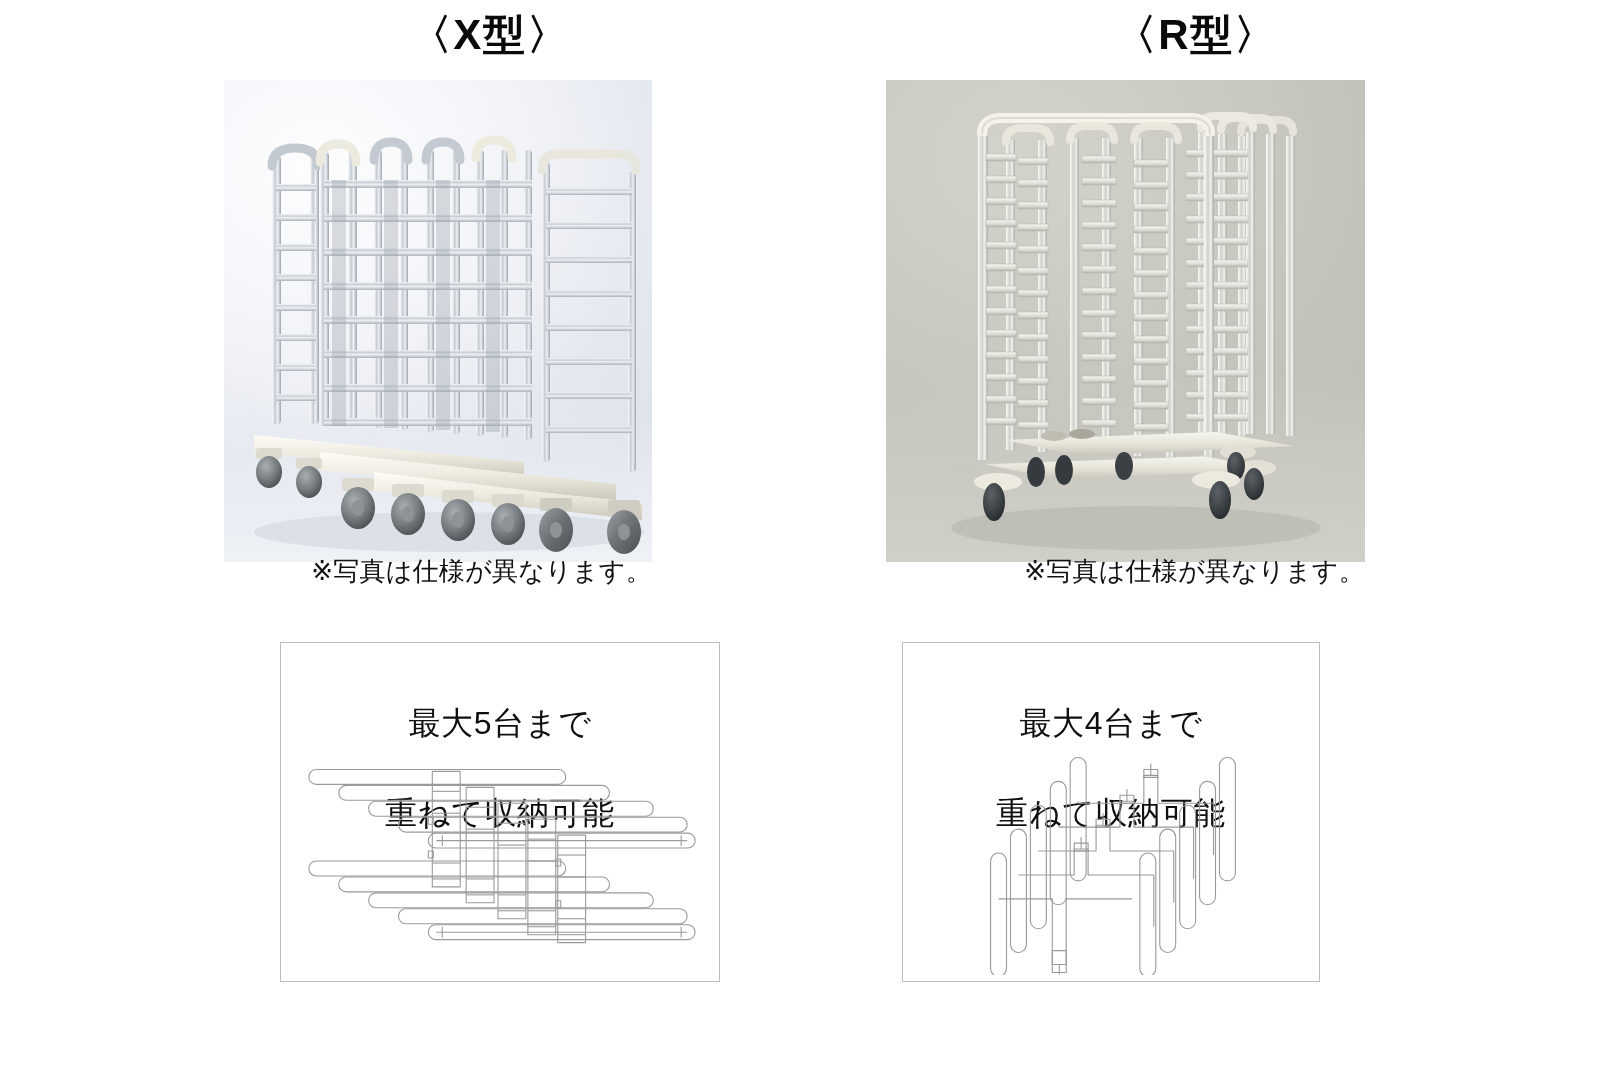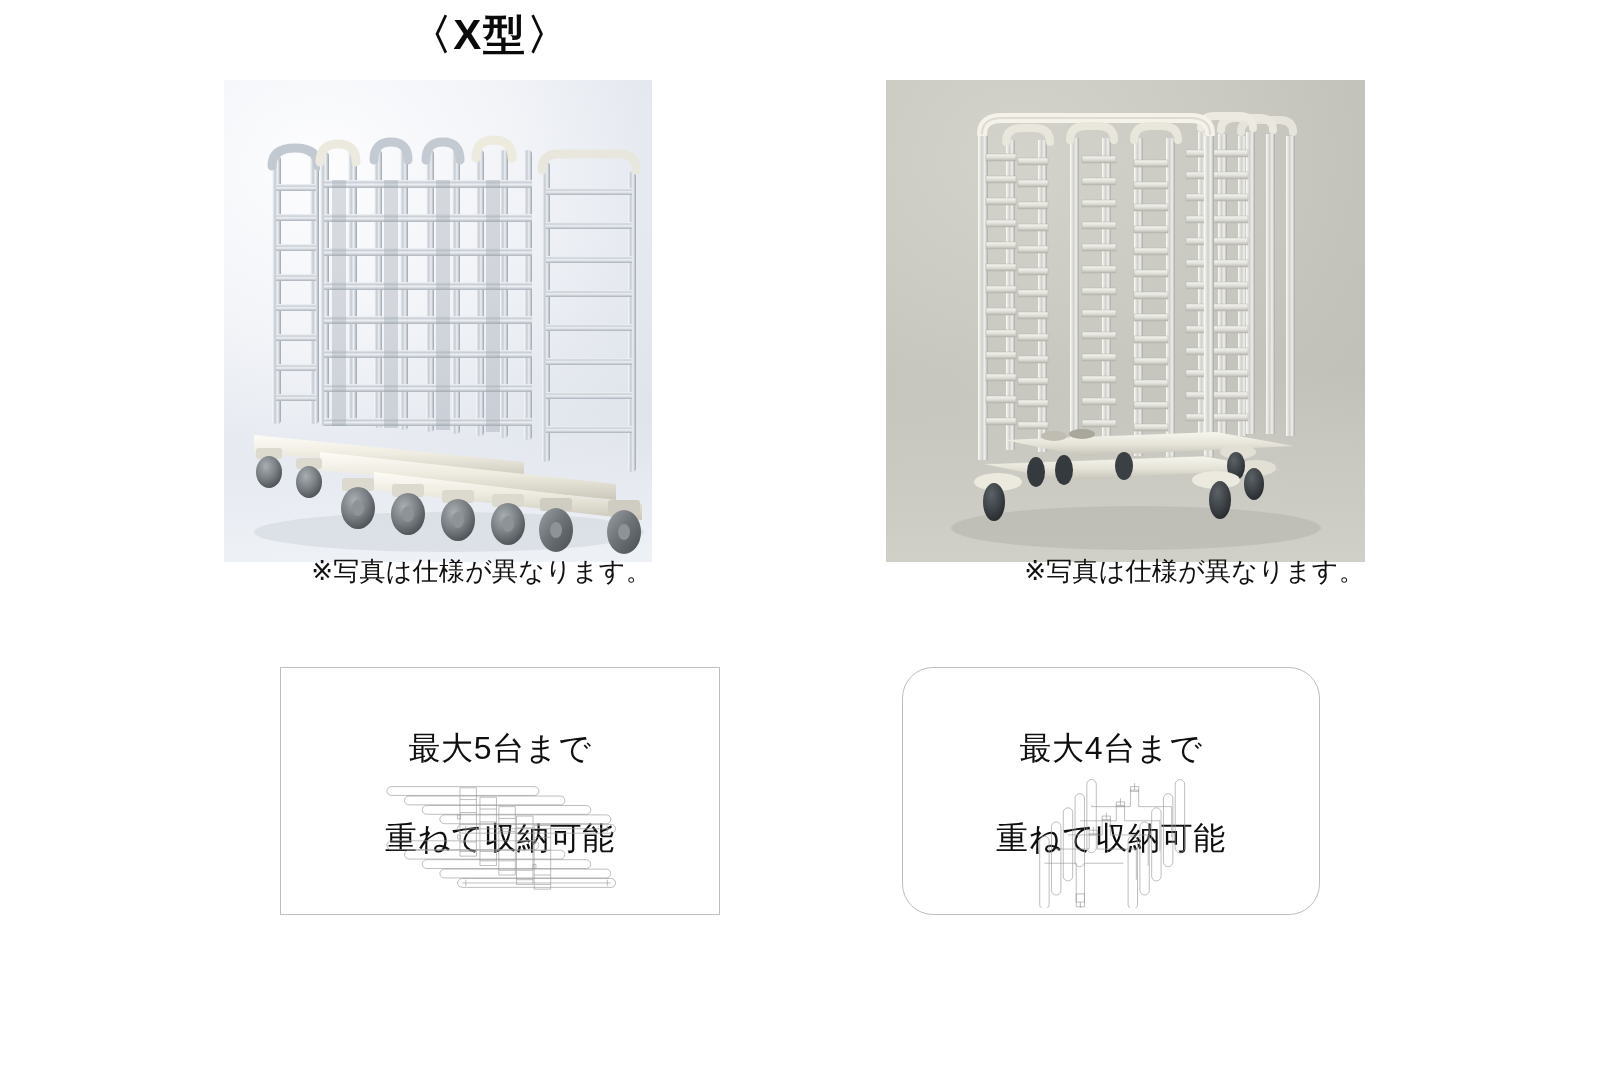--- a/index.html
+++ b/index.html
@@ -98,32 +98,31 @@
     line-height: 34px;
     letter-spacing: 0.01em;
     color: #111;
     white-space: nowrap;
   }
   .column.right .photo-note { left: 86px; width: 479px; }
 
   
   .stack-box {
     position: absolute;
-    top: 667px;
+    top: 642px;
     left: 140px;
     width: 440px;
-    height: 248px;
+    height: 340px;
     border: 1px solid #bdbdbd;
     box-sizing: border-box;
     background: #ffffff;
   }
   .column.right .stack-box {
     left: 102px;
     width: 418px;
-    border-radius: 31px;
   }
 
   .stack-title {
     position: absolute;
     top: 13px;
     left: 0;
     right: 0;
     text-align: center;
     font-size: 32px;
     line-height: 45px;
@@ -383,20 +382,21 @@
             <line x1="278" y1="168" x2="306" y2="168"></line>
             <line x1="278" y1="184" x2="306" y2="184"></line>
           </g>
         </svg>
       </div>
     </div>
   </div>
 
   <div class="column right">
 
+    <div class="type-heading">〈R型〉</div>
 
     <div class="photo">
       <div class="photo-bg-r"></div>
       <div class="floor-r"></div>
       <span class="sr-only">R型ラックを4台重ねて収納した状態の写真</span>
 
       <svg viewBox="0 0 479 482" preserveAspectRatio="none" aria-hidden="true">
         <defs>
           <linearGradient id="aluR" x1="0" y1="0" x2="1" y2="0">
             <stop offset="0%" stop-color="#fbfbf8"></stop>

